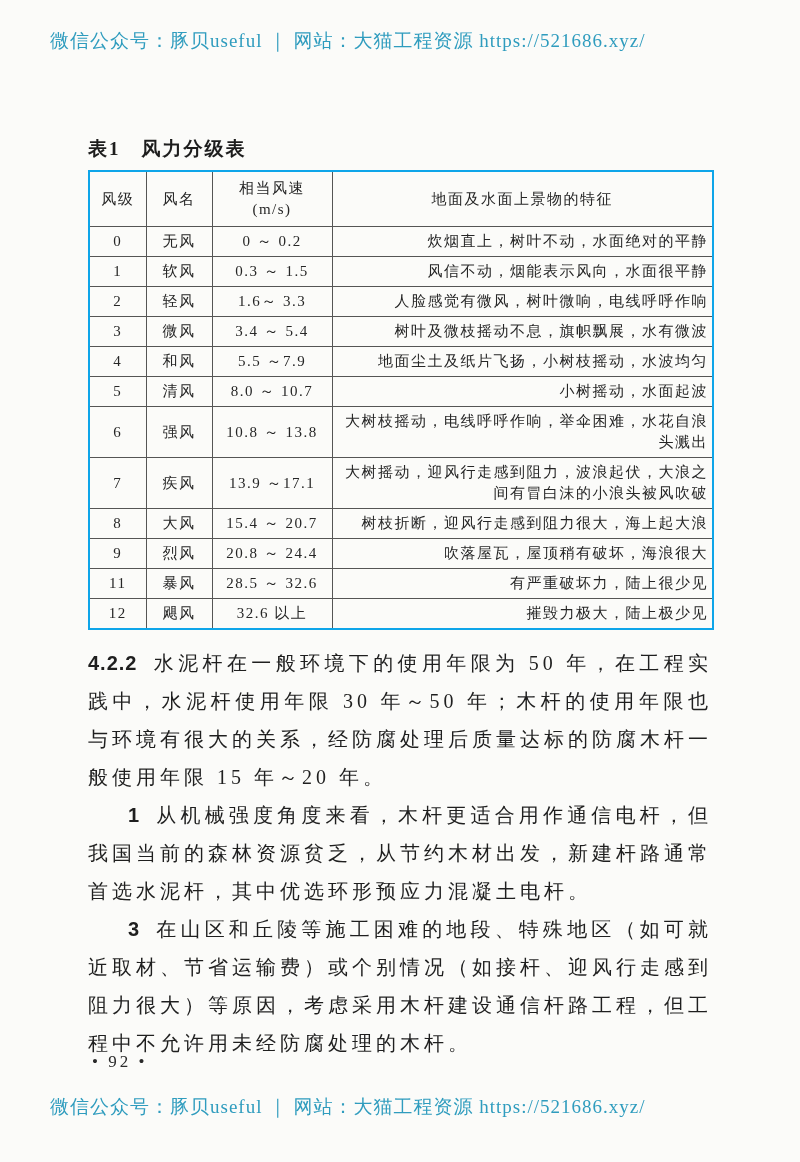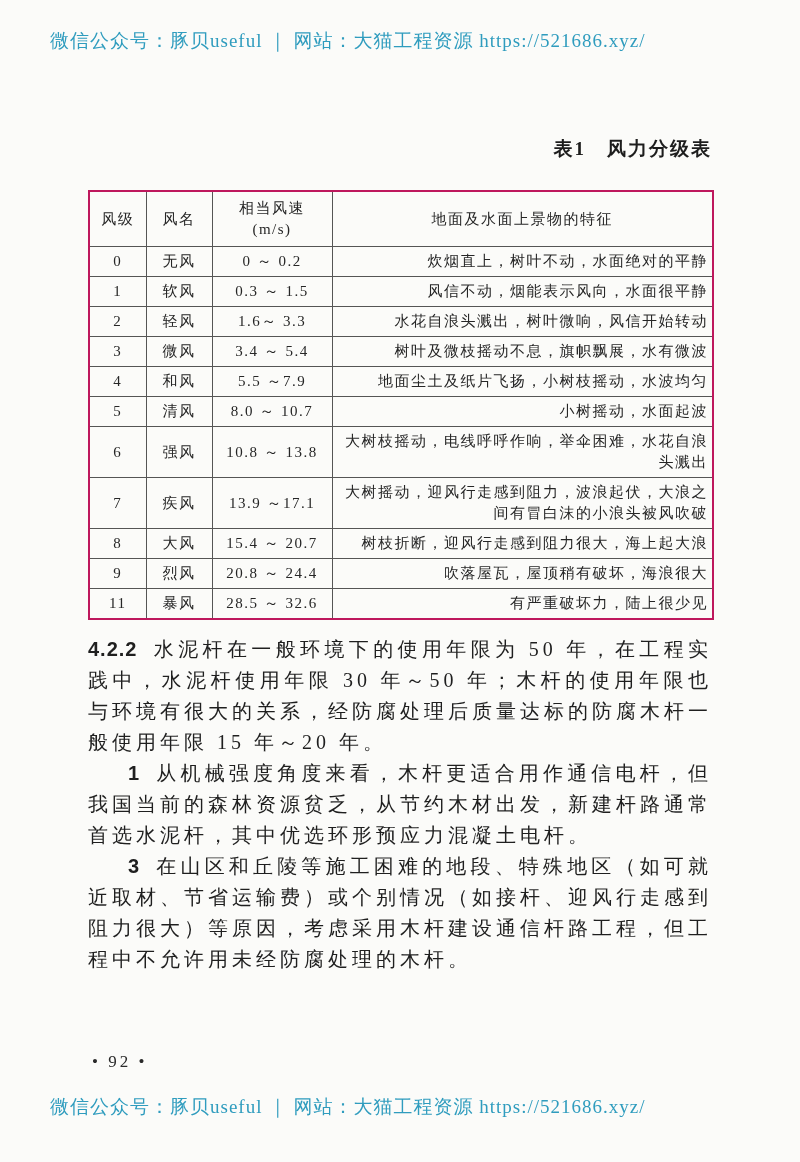--- a/index.html
+++ b/index.html
@@ -28,32 +28,32 @@
   .watermark.top { top: 28px; }
   .watermark.bottom { top: 1094px; }
 
   .content {
     position: absolute;
     left: 88px;
     top: 136px;
     width: 624px;
   }
   .table-title {
-    text-align: right;
+    text-align: left;
     font-weight: bold;
     font-size: 19px;
     letter-spacing: 2px;
     color: #1d1d1d;
-    margin-bottom: 28px;
+    margin-bottom: 8px;
   }
   table.wind {
     width: 624px;
     border-collapse: collapse;
     table-layout: fixed;
-    border: 2px solid #be185d;
+    border: 2px solid #0ea5e9;
     font-size: 15px;
     letter-spacing: 1.5px;
     color: #262626;
   }
   table.wind th, table.wind td {
     border: 1px solid #555;
     line-height: 21px;
     padding: 4px 4px;
   }
   table.wind th {
@@ -61,21 +61,21 @@
     text-align: center;
     padding: 6px 2px;
   }
   th.pre-line { white-space: pre-line; }
   td.col-level, td.col-name, td.col-speed { text-align: center; }
   td.col-desc { text-align: right; padding-left: 12px; padding-right: 6px; }
 
   .body-text {
     margin-top: 14px;
     font-size: 20px;
-    line-height: 31px;
+    line-height: 38px;
     letter-spacing: 4px;
     text-align: justify;
     color: #1f1f1f;
   }
   .body-text p { margin: 0; }
   .body-text p.indent { text-indent: 2em; }
   .plabel {
     font-weight: bold;
     margin-right: 16px;
     font-family: "Liberation Sans", "DejaVu Sans", sans-serif;
@@ -127,21 +127,21 @@
           <tr>
             <td class="col-level">1</td>
             <td class="col-name">软风</td>
             <td class="col-speed">0.3 ～ 1.5</td>
             <td class="col-desc">风信不动，烟能表示风向，水面很平静</td>
           </tr>
           <tr>
             <td class="col-level">2</td>
             <td class="col-name">轻风</td>
             <td class="col-speed">1.6～ 3.3</td>
-            <td class="col-desc">水花自浪头溅出，树叶微响，风信开始转动</td>
+            <td class="col-desc">人脸感觉有微风，树叶微响，电线呼呼作响</td>
           </tr>
           <tr>
             <td class="col-level">3</td>
             <td class="col-name">微风</td>
             <td class="col-speed">3.4 ～ 5.4</td>
             <td class="col-desc">树叶及微枝摇动不息，旗帜飘展，水有微波</td>
           </tr>
           <tr>
             <td class="col-level">4</td>
             <td class="col-name">和风</td>
@@ -176,20 +176,26 @@
             <td class="col-level">9</td>
             <td class="col-name">烈风</td>
             <td class="col-speed">20.8 ～ 24.4</td>
             <td class="col-desc">吹落屋瓦，屋顶稍有破坏，海浪很大</td>
           </tr>
           <tr>
             <td class="col-level">11</td>
             <td class="col-name">暴风</td>
             <td class="col-speed">28.5 ～ 32.6</td>
             <td class="col-desc">有严重破坏力，陆上很少见</td>
+          </tr>
+          <tr>
+            <td class="col-level">12</td>
+            <td class="col-name">飓风</td>
+            <td class="col-speed">32.6 以上</td>
+            <td class="col-desc">摧毁力极大，陆上极少见</td>
           </tr>
         </tbody>
     </table>
 
     <div class="body-text">
       <p><span class="plabel">4.2.2</span><span>水泥杆在一般环境下的使用年限为 50 年，在工程实践中，水泥杆使用年限 30 年～50 年；木杆的使用年限也与环境有很大的关系，经防腐处理后质量达标的防腐木杆一般使用年限 15 年～20 年。</span></p>
       <p class="indent"><span class="plabel">1</span><span>从机械强度角度来看，木杆更适合用作通信电杆，但我国当前的森林资源贫乏，从节约木材出发，新建杆路通常首选水泥杆，其中优选环形预应力混凝土电杆。</span></p>
       <p class="indent"><span class="plabel">3</span><span>在山区和丘陵等施工困难的地段、特殊地区（如可就近取材、节省运输费）或个别情况（如接杆、迎风行走感到阻力很大）等原因，考虑采用木杆建设通信杆路工程，但工程中不允许用未经防腐处理的木杆。</span></p>
     </div>
 

